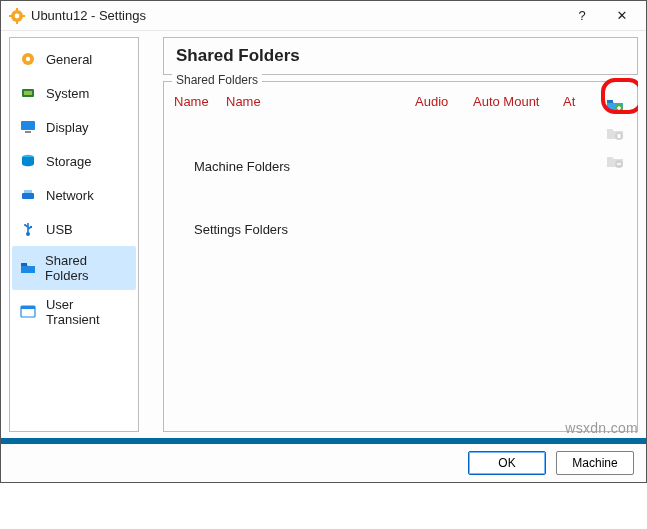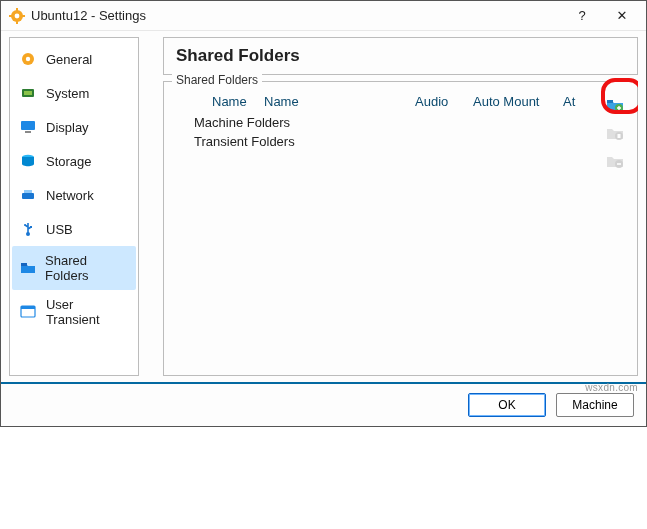--- a/index.html
+++ b/index.html
@@ -1,18 +1,18 @@
 <!DOCTYPE html>
 <html><head>
 <meta charset="utf-8">
 <style>
   * { box-sizing: border-box; font-family: "Segoe UI", Tahoma, sans-serif; }
   body { margin: 0; background: #fff; }
   .window {
-    width: 647px; height: 427px;
+    width: 647px; height: 483px;
     border: 1px solid #555; position: relative;
     display: flex; flex-direction: column; background:#fdfdfd;
   }
   .titlebar {
     height: 30px; display: flex; align-items: center;
     padding: 0 4px 0 8px; font-size: 13px; color:#222;
     border-bottom: 1px solid #e8e8e8;
   }
   .titlebar .vb-icon { width:16px; height:16px; margin-right:6px; display:inline-flex;}
   .titlebar .title { flex:1; }
@@ -36,44 +36,44 @@
   .group {
     flex:1; border:1px solid #bcbcbc; position:relative; padding:10px 8px 8px 8px;
     display:flex; gap:6px;
   }
   .group-label {
     position:absolute; top:-9px; left:8px; background:#fdfdfd; padding:0 4px; font-size:12px; color:#333;
   }
   .tree-area { flex:1; display:flex; flex-direction:column; }
   .headers {
     display:grid; grid-template-columns: 52px 1fr 58px 90px 30px;
-    font-size:13px; color:#0c4a6e; padding: 2px 2px 4px 2px; margin-left: 38px;
+    font-size:13px; color:#b91c1c; padding: 2px 2px 4px 2px;
   }
   .rows { flex:1; font-size:13px; color:#222; padding-left: 22px;}
-  .tree-row { padding:2px 0; }
+  .tree-row { padding:2px 0;margin-top:44px; }
   .side-btns { width:28px; display:flex; flex-direction:column; gap:6px; align-items:center; padding-top:2px;}
   .side-btn {
     width:24px; height:22px; border:1px solid transparent; display:flex; align-items:center; justify-content:center;
     background:transparent;
   }
   .side-btn.disabled svg { opacity:0.45; }
   .highlight-ring {
     position:absolute; border:4px solid #e11; border-radius:14px;
     width:42px; height:36px; pointer-events:none;
   }
   .footer {
     height:44px; display:flex; justify-content:flex-end; align-items:center; gap:10px;
-    padding:8px 12px; border-top:2px solid #0369a1;
+    padding:8px 12px; border-top:6px solid #0369a1;
   }
   .btn {
     min-width:78px; height:24px; font-size:12px; background:#fff;
     border:1px solid #7f7f7f; border-radius:2px; display:flex; align-items:center; justify-content:center;
   }
   .btn.default { border:1px solid #0a64c8; box-shadow:0 0 0 1px #6fb6ff inset;}
-  .watermark { position:absolute; right:8px; bottom:33px; font-size:10px; color:#999; letter-spacing:.3px;}
+  .watermark { position:absolute; right:8px; bottom:46px; font-size:14px; color:#999; letter-spacing:.3px;}
 </style>
 </head>
 <body>
 
 <div class="window">
 
   <div class="titlebar">
     <span class="vb-icon">
       <svg viewBox="0 0 16 16" width="16" height="16">
           <circle cx="8" cy="8" r="6" fill="#f6a623"></circle>
@@ -182,21 +182,21 @@
         <div class="tree-area">
           <div class="headers">
             <span>Name</span>
             <span>Name</span>
             <span>Audio</span>
             <span>Auto Mount</span>
             <span>At</span>
           </div>
           <div class="rows">
             <div class="tree-row">Machine Folders</div>
-            <div class="tree-row">Transient Folders</div>
+            <div class="tree-row">Settings Folders</div>
           </div>
         </div>
 
         <div class="side-btns">
           <div class="side-btn">
             <svg width="18" height="16" viewBox="0 0 18 16">
                 <path d="M1 4h5l2 2h9v8H1z" fill="#3aa3e3"></path>
                 <rect x="1" y="3" width="6" height="3" fill="#1e78bf"></rect>
                 <circle cx="13" cy="11" r="4" fill="#4caf50"></circle>
                 <path d="M13 9v4M11 11h4" stroke="#fff" stroke-width="1.4"></path>

